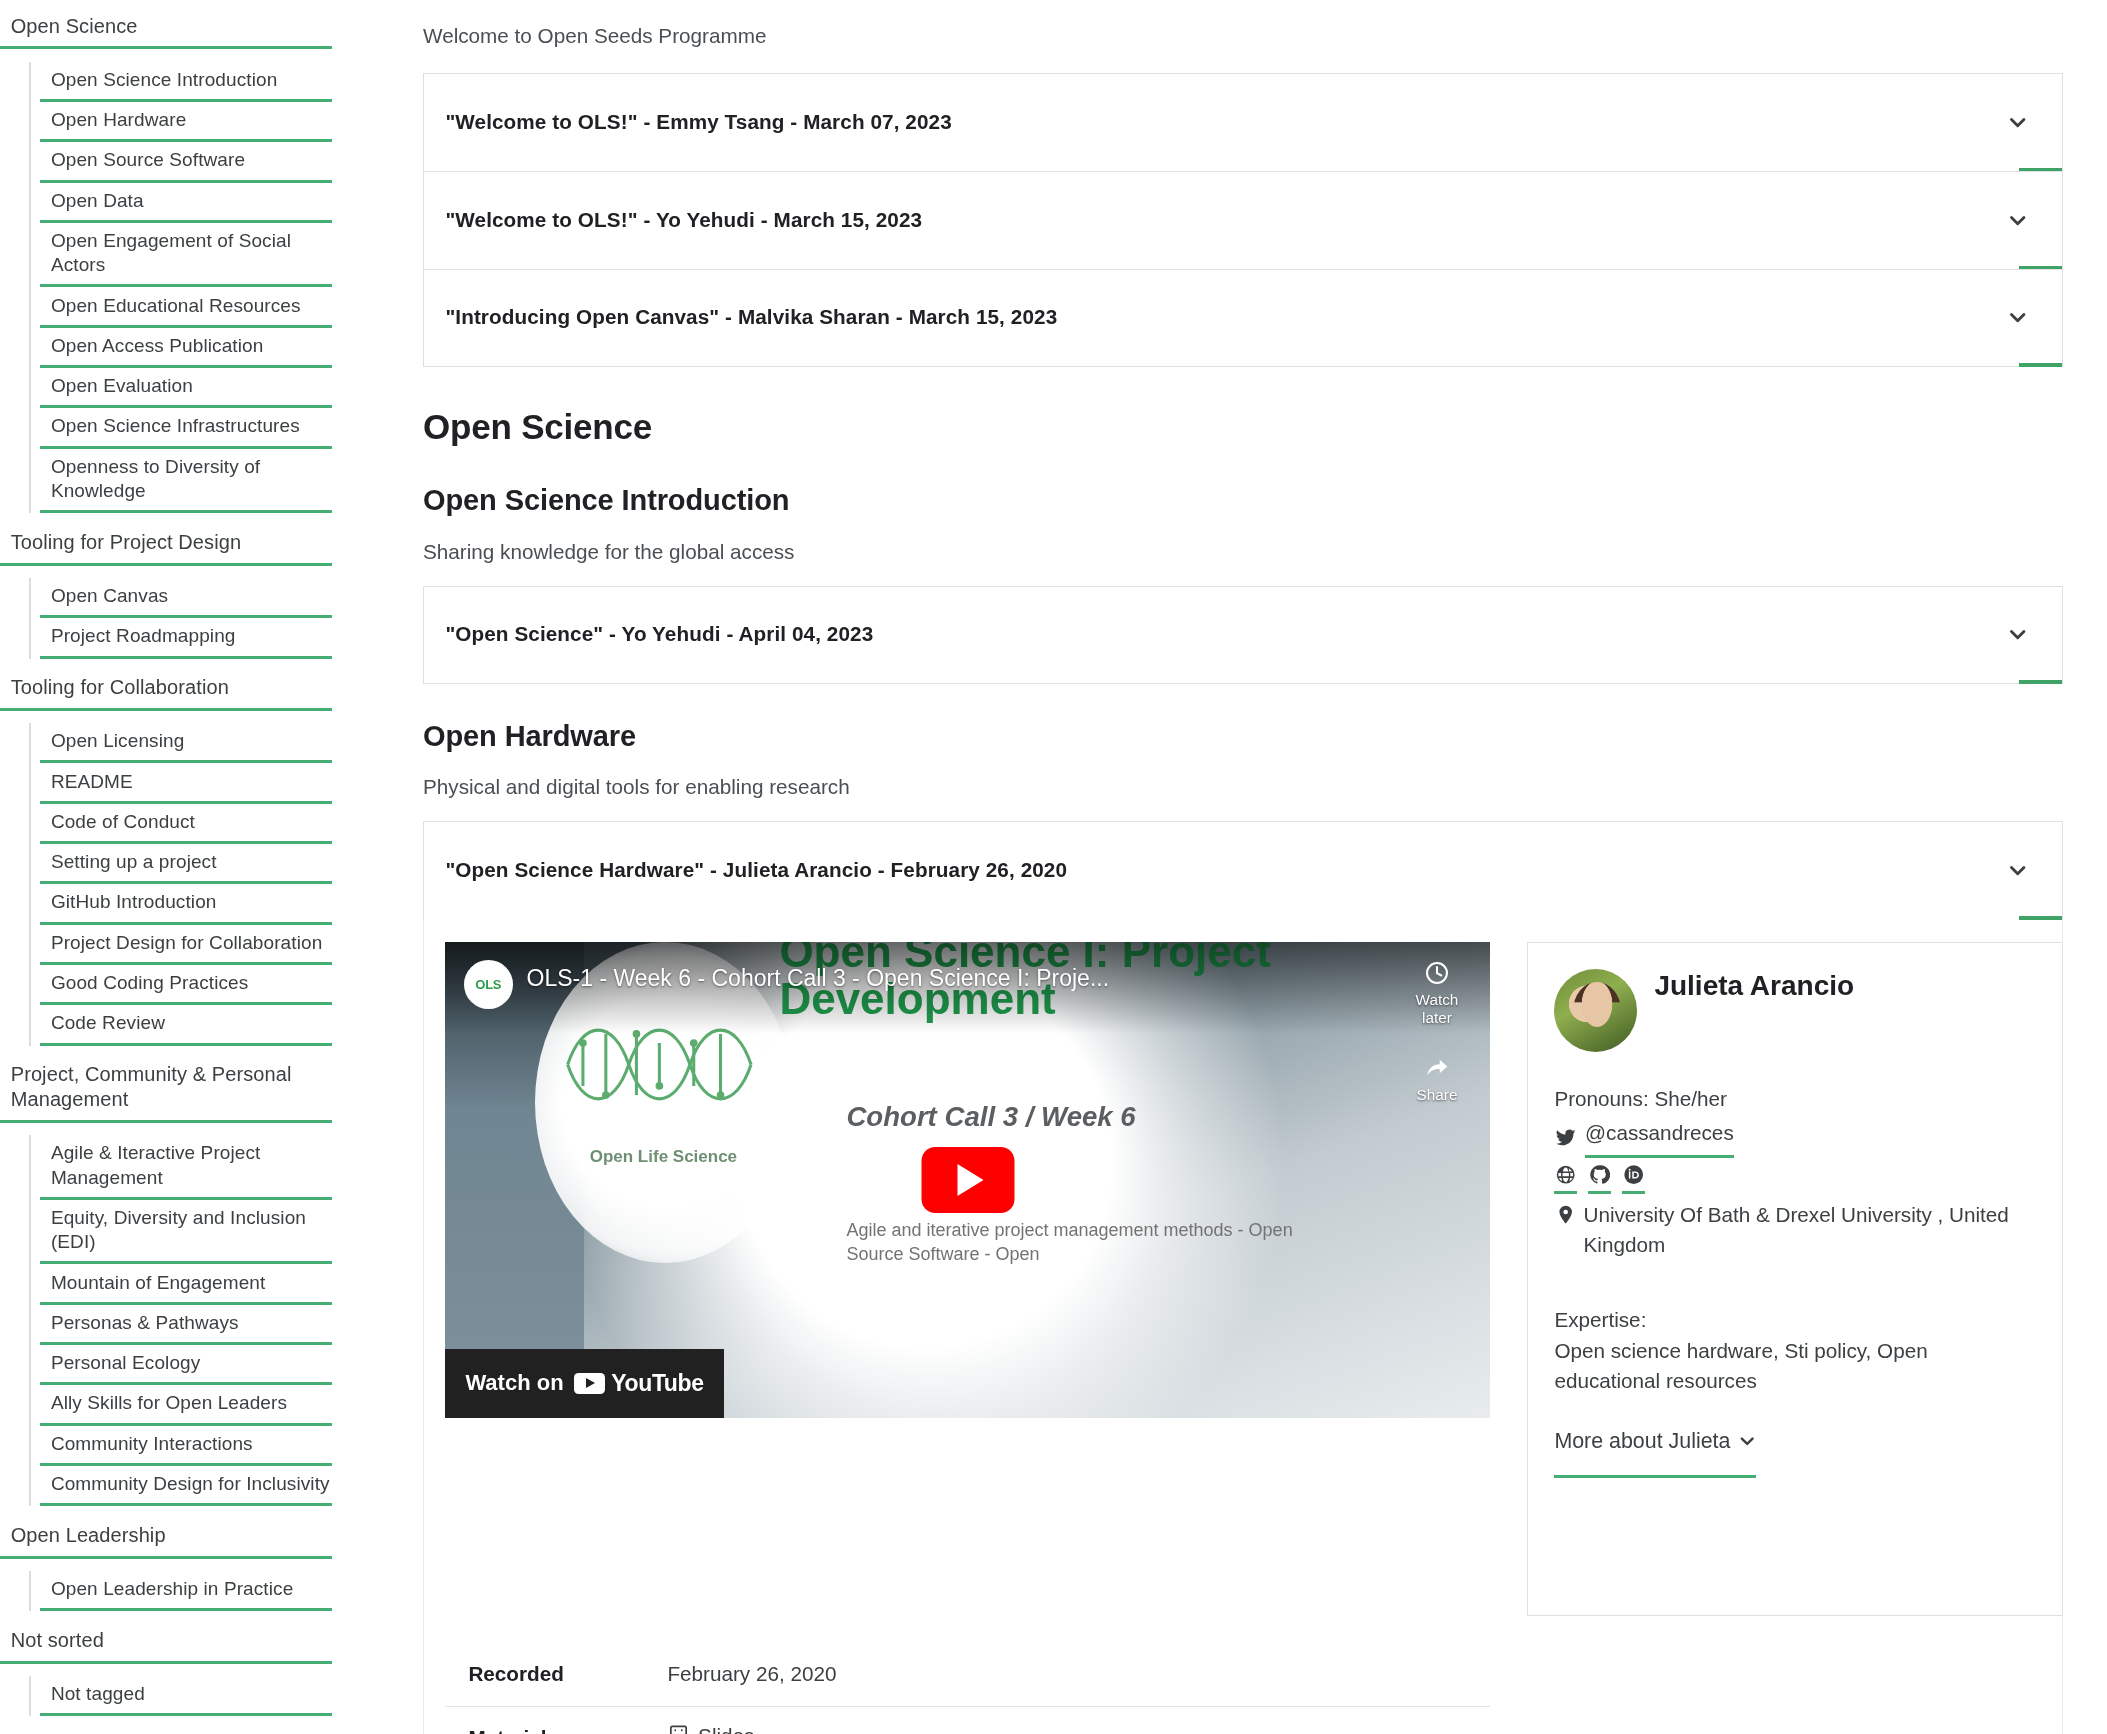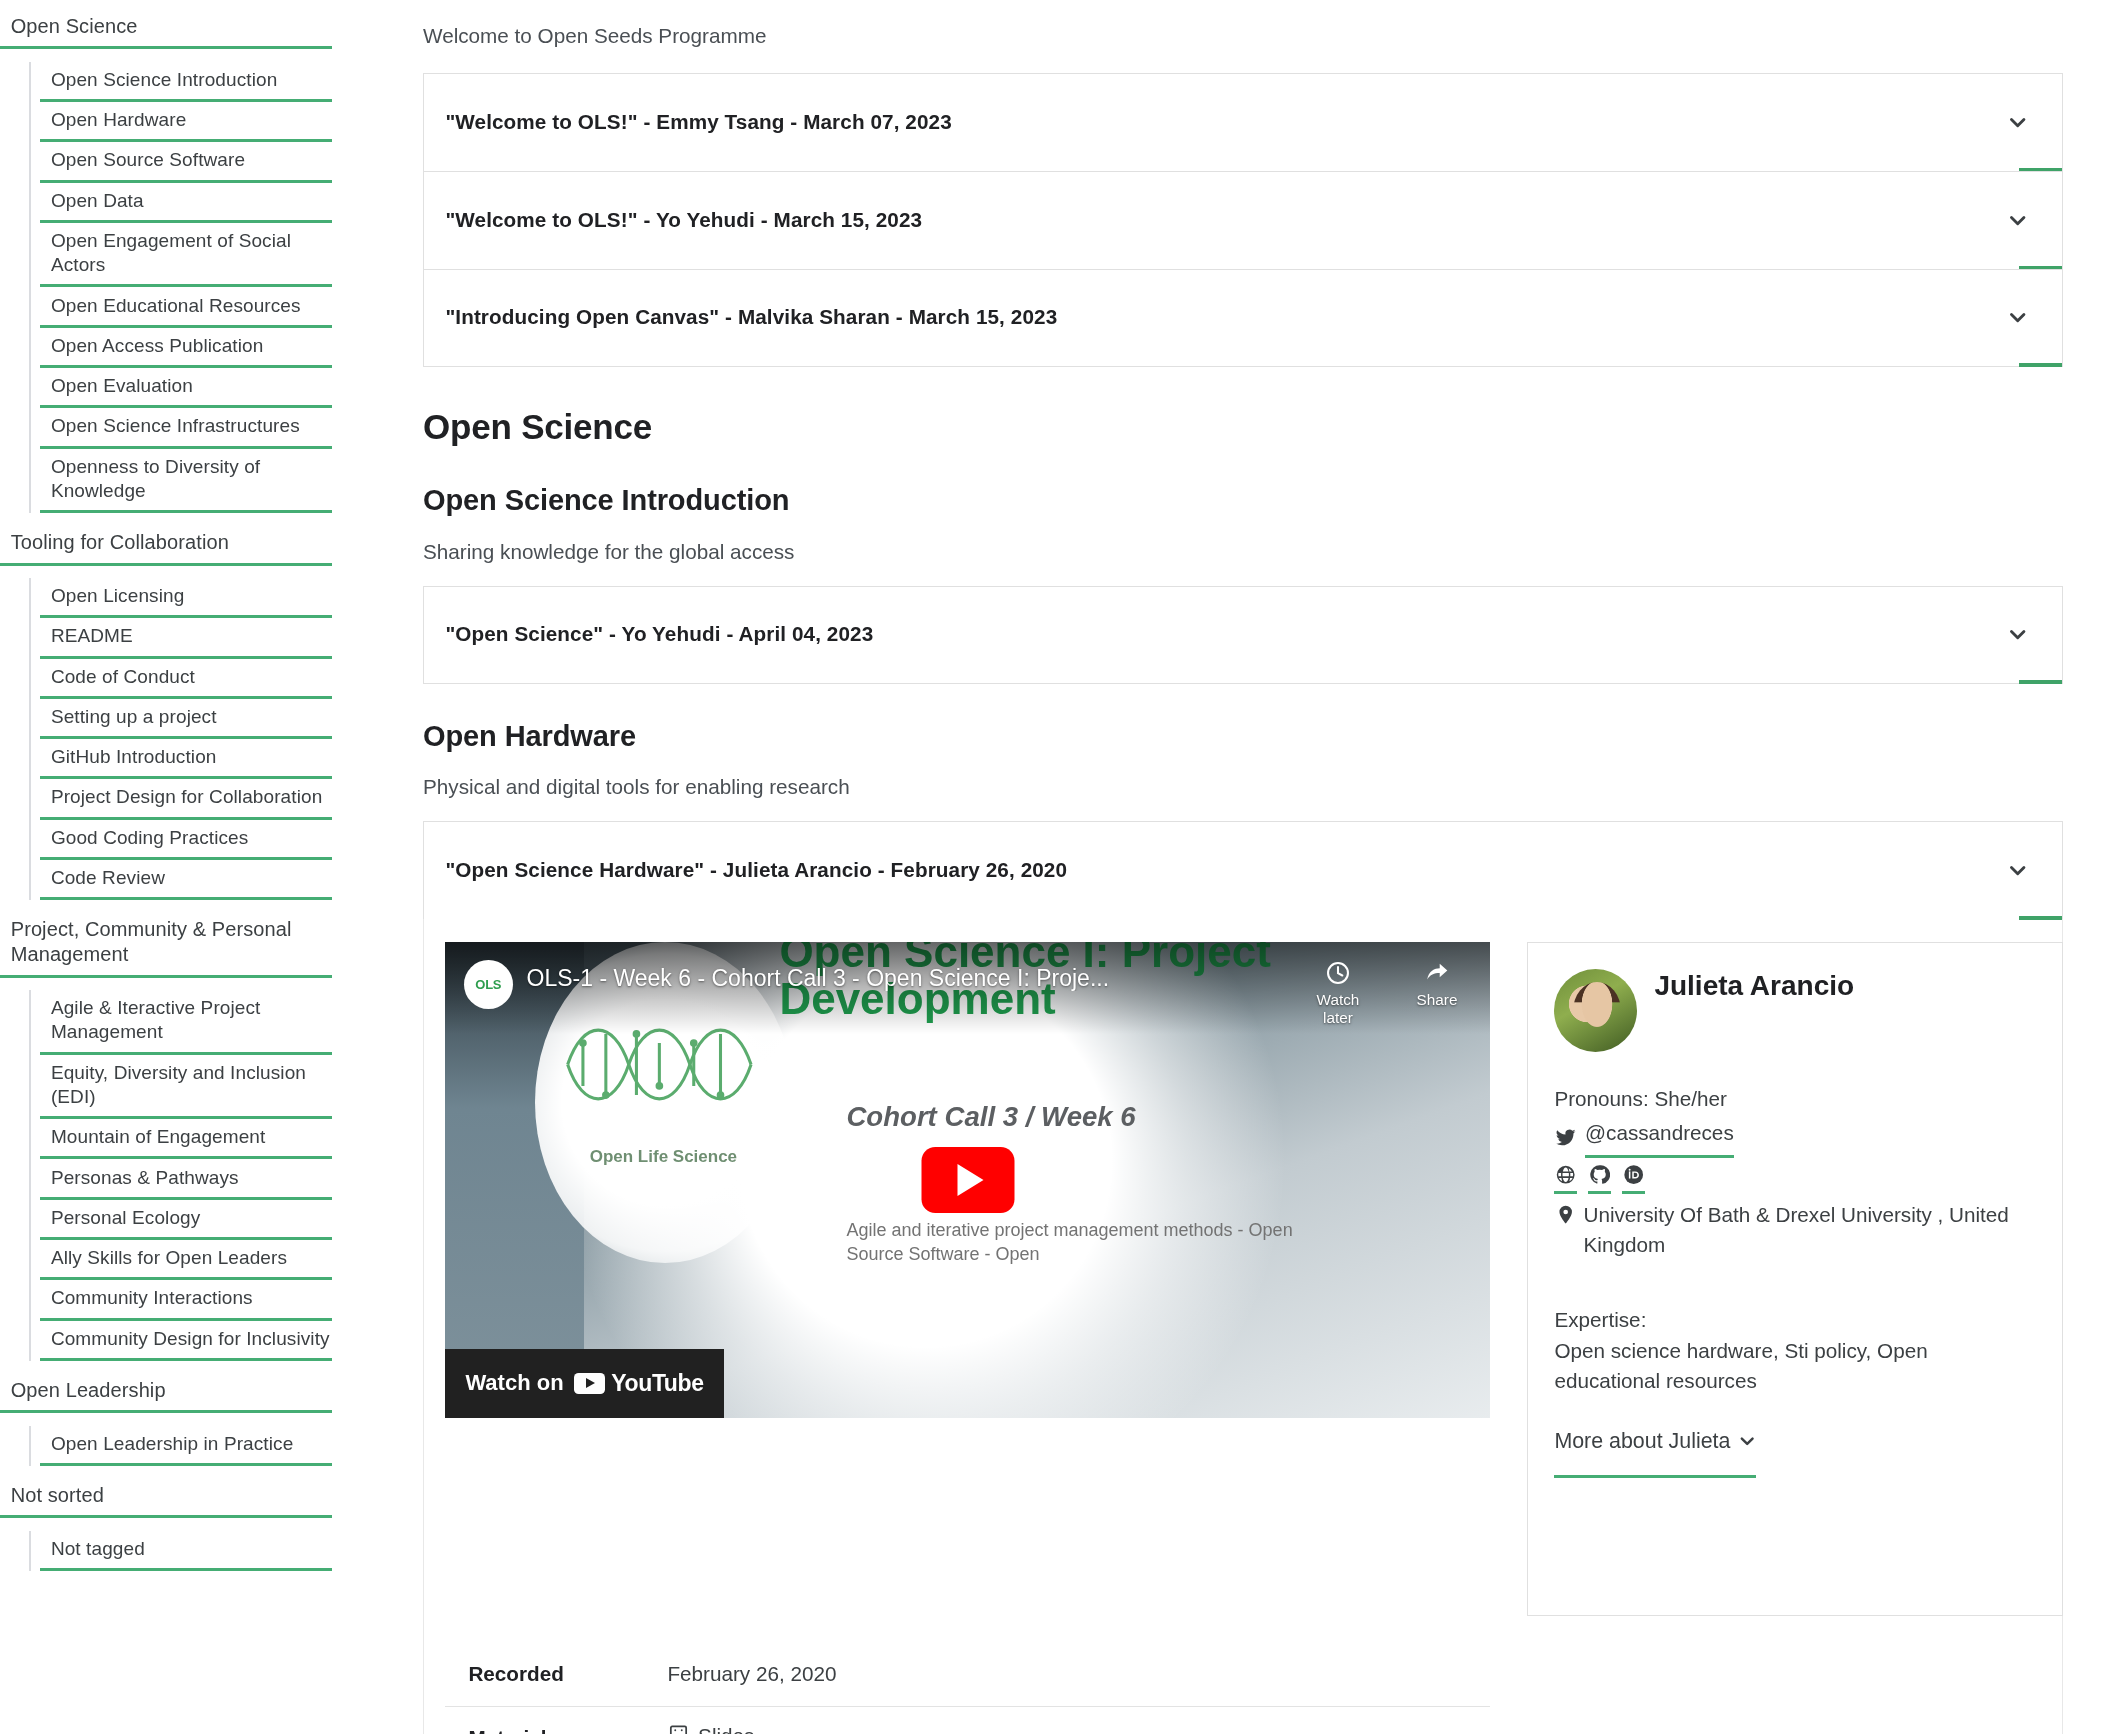--- a/index.html
+++ b/index.html
@@ -191,21 +191,21 @@
     width:49px; height:49px; flex:0 0 49px; border-radius:50%;
     background:#fff; display:flex; align-items:center; justify-content:center;
     margin-top: 1.5px;
   }
   .yt-avatar .ols-mark { font-size:13px; font-weight:700; color:#2f9e4f; letter-spacing:-0.2px;}
   .yt-vidtitle {
     color:#fff; font-size:23px; line-height:1.15; flex:1 1 auto;
     white-space:nowrap; overflow:hidden; text-overflow:ellipsis; margin-top:6.1px;
     text-shadow: 0 0.8px 2.3px rgba(0,0,0,.5);
   }
-  .yt-actions { display:flex; gap:29px; margin-top:1.5px; }
+  .yt-actions { display:flex; gap:29px; margin-top:1.5px;flex-direction:column; }
   .yt-act { text-align:center; color:#fff; width:70px; }
   .yt-act svg { width:26px; height:26px; display:block; margin:0 auto 4.6px auto; }
   .yt-act span { font-size:15.3px; text-shadow: 0 0.8px 2.3px rgba(0,0,0,.6); }
   .yt-play {
     position:absolute; left:50%; top:50%; transform:translate(-50%,-50%);
     width:93px; height:66px; border-radius:13.8px; background:#ff0000;
     display:flex; align-items:center; justify-content:center; cursor:pointer;
   }
   .yt-play .tri {
     width:0; height:0; border-left: 26px solid #fff;
@@ -294,20 +294,27 @@
             <li class="nav-item">Open Science Introduction</li>
             <li class="nav-item">Open Hardware</li>
             <li class="nav-item">Open Source Software</li>
             <li class="nav-item">Open Data</li>
             <li class="nav-item">Open Engagement of Social Actors</li>
             <li class="nav-item">Open Educational Resources</li>
             <li class="nav-item">Open Access Publication</li>
             <li class="nav-item">Open Evaluation</li>
             <li class="nav-item">Open Science Infrastructures</li>
             <li class="nav-item">Openness to Diversity of Knowledge</li>
+          </ul>
+        </div>
+        <div class="nav-group">
+          <div class="group-head secondary">Tooling for Project Design</div>
+          <ul class="group-items">
+            <li class="nav-item">Open Canvas</li>
+            <li class="nav-item">Project Roadmapping</li>
           </ul>
         </div>
         <div class="nav-group">
           <div class="group-head secondary">Tooling for Collaboration</div>
           <ul class="group-items">
             <li class="nav-item">Open Licensing</li>
             <li class="nav-item">README</li>
             <li class="nav-item">Code of Conduct</li>
             <li class="nav-item">Setting up a project</li>
             <li class="nav-item">GitHub Introduction</li>

